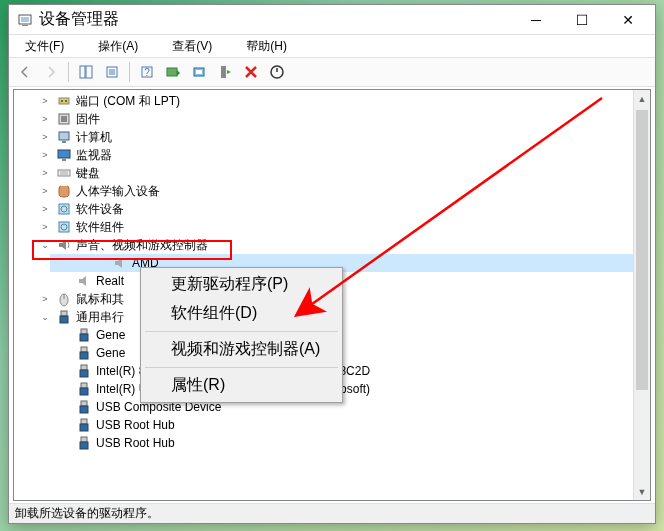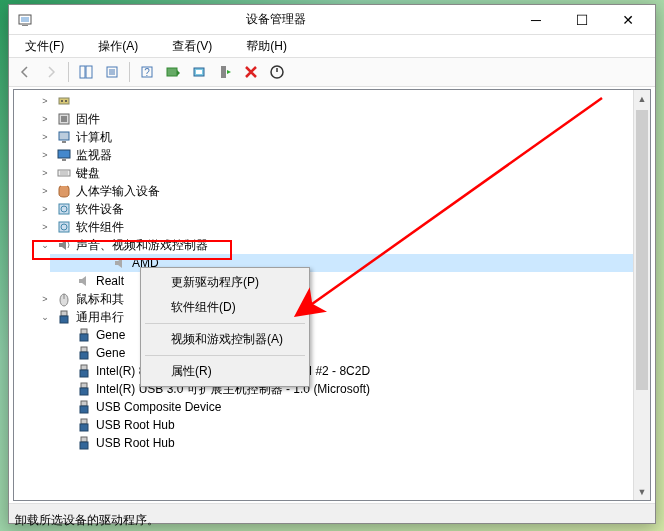--- a/index.html
+++ b/index.html
@@ -1,42 +1,42 @@
 <!DOCTYPE html>
 <html><head>
 <meta charset="utf-8">
 <style>
 * { box-sizing: border-box; margin: 0; padding: 0; font-family: "Microsoft YaHei", "Segoe UI", sans-serif; }
 body { background: linear-gradient(135deg, #2a9d5f 0%, #8fcea8 30%, #d4e8a8 100%); width: 664px; height: 531px; position: relative; overflow: hidden; }
 .window { position: absolute; left: 8px; top: 4px; width: 648px; height: 520px; background: #fff; border: 1px solid #888; box-shadow: 0 4px 16px rgba(0,0,0,0.3); display: flex; flex-direction: column; }
 .titlebar { height: 30px; display: flex; align-items: center; padding: 0 4px 0 8px; border-bottom: 1px solid #e0e0e0; }
 .titlebar .icon { width: 16px; height: 16px; margin-right: 6px; }
-.titlebar .title { flex: 1; font-size: 12px; color: #000; text-align: center; }
+.titlebar .title { flex: 1; font-size: 16px; color: #000; }
 .titlebar .winbtns { display: flex; }
 .titlebar .winbtn { width: 46px; height: 28px; display: flex; align-items: center; justify-content: center; font-size: 14px; font-family: sans-serif; color: #000; }
 .menubar { height: 22px; display: flex; align-items: center; padding: 0 8px; font-size: 12px; color: #000; gap: 18px; }
 .menubar .menuitem { padding: 2px 8px; }
 .toolbar { height: 30px; display: flex; align-items: center; padding: 2px 4px; border-top: 1px solid #e0e0e0; border-bottom: 1px solid #e0e0e0; gap: 2px; background: #fafafa; }
 .toolbar .tbtn { width: 24px; height: 24px; display: flex; align-items: center; justify-content: center; border: 1px solid transparent; }
 .toolbar .sep { width: 1px; height: 20px; background: #ccc; margin: 0 3px; }
 .tree-area { flex: 1; border: 1px solid #828790; margin: 2px 4px; background: #fff; overflow: hidden; position: relative; }
 .tree { padding: 2px 0; font-size: 12px; line-height: 18px; color: #000; position: relative; }
 .tree-row { display: flex; align-items: center; height: 18px; white-space: nowrap; }
 .tree-row .expander { width: 14px; height: 14px; display: flex; align-items: center; justify-content: center; font-size: 9px; color: #666; margin-left: 4px; }
 .tree-row .ticon { width: 16px; height: 16px; margin: 0 4px; display: flex; align-items: center; justify-content: center; }
 .tree-row .label { padding-right: 4px; }
 .tree-row.selected { background: #cce8ff; margin-left: 36px; }
 .tree-row.selected .label { background: #cce8ff; }
 .highlight-box { position: absolute; border: 2px solid #ff0000; pointer-events: none; }
-.context-menu { position: absolute; background: #f0f0f0; border: 1px solid #a0a0a0; box-shadow: 2px 2px 4px rgba(0,0,0,0.3); font-size: 12px; min-width: 170px; padding: 2px; z-index: 10; }
+.context-menu { position: absolute; background: #f0f0f0; border: 1px solid #a0a0a0; box-shadow: 2px 2px 4px rgba(0,0,0,0.3); font-size: 16px; min-width: 170px; padding: 2px; z-index: 10; }
 .context-menu .cmitem { padding: 4px 20px 4px 28px; }
 .context-menu .cmitem.hover { background: #90c8f6; }
 .context-menu .cmsep { height: 1px; background: #d0d0d0; margin: 3px 2px; }
 .arrow-overlay { position: absolute; pointer-events: none; z-index: 20; }
-.statusbar { height: 20px; font-size: 12px; padding: 8px 6px; border-top: 1px solid #e0e0e0; background: #f0f0f0; color: #000; }
+.statusbar { height: 20px; font-size: 12px; padding: 1px 6px; border-top: 1px solid #e0e0e0; background: #f0f0f0; color: #000; }
 .scrollbar-v { position: absolute; right: 0; top: 0; bottom: 0; width: 17px; background: #f0f0f0; border-left: 1px solid #ddd; }
 .scrollbar-v .thumb { position: absolute; left: 2px; right: 2px; top: 20px; height: 280px; background: #cdcdcd; }
 .scrollbar-v .arrow { position: absolute; left: 0; right: 0; height: 17px; display:flex; align-items:center; justify-content:center; font-size:9px; color:#666; }
 .scrollbar-v .arrow.up { top:0; }
 .scrollbar-v .arrow.down { bottom:0; }
 </style>
 </head>
 <body>
 
 <div class="window">
@@ -131,20 +131,21 @@
     <div class="tree" id="tree">
         <div class="tree-row" style="padding-left: 20px;">
           <span class="expander">&gt;</span>
           <span class="ticon">
             <svg width="16" height="16">
               <rect x="3" y="5" width="10" height="6" fill="#d8c878" stroke="#886"></rect>
               <circle cx="6" cy="8" r="1" fill="#444"></circle>
               <circle cx="10" cy="8" r="1" fill="#444"></circle>
             </svg>
           </span>
+          <span class="label">端口 (COM 和 LPT)</span>
         </div>
         <div class="tree-row" style="padding-left: 20px;">
           <span class="expander">&gt;</span>
           <span class="ticon">
             <svg width="16" height="16">
               <rect x="3" y="3" width="10" height="10" fill="#ddd" stroke="#666"></rect>
               <rect x="5" y="5" width="6" height="6" fill="#888"></rect>
             </svg>
           </span>
           <span class="label">固件</span>

